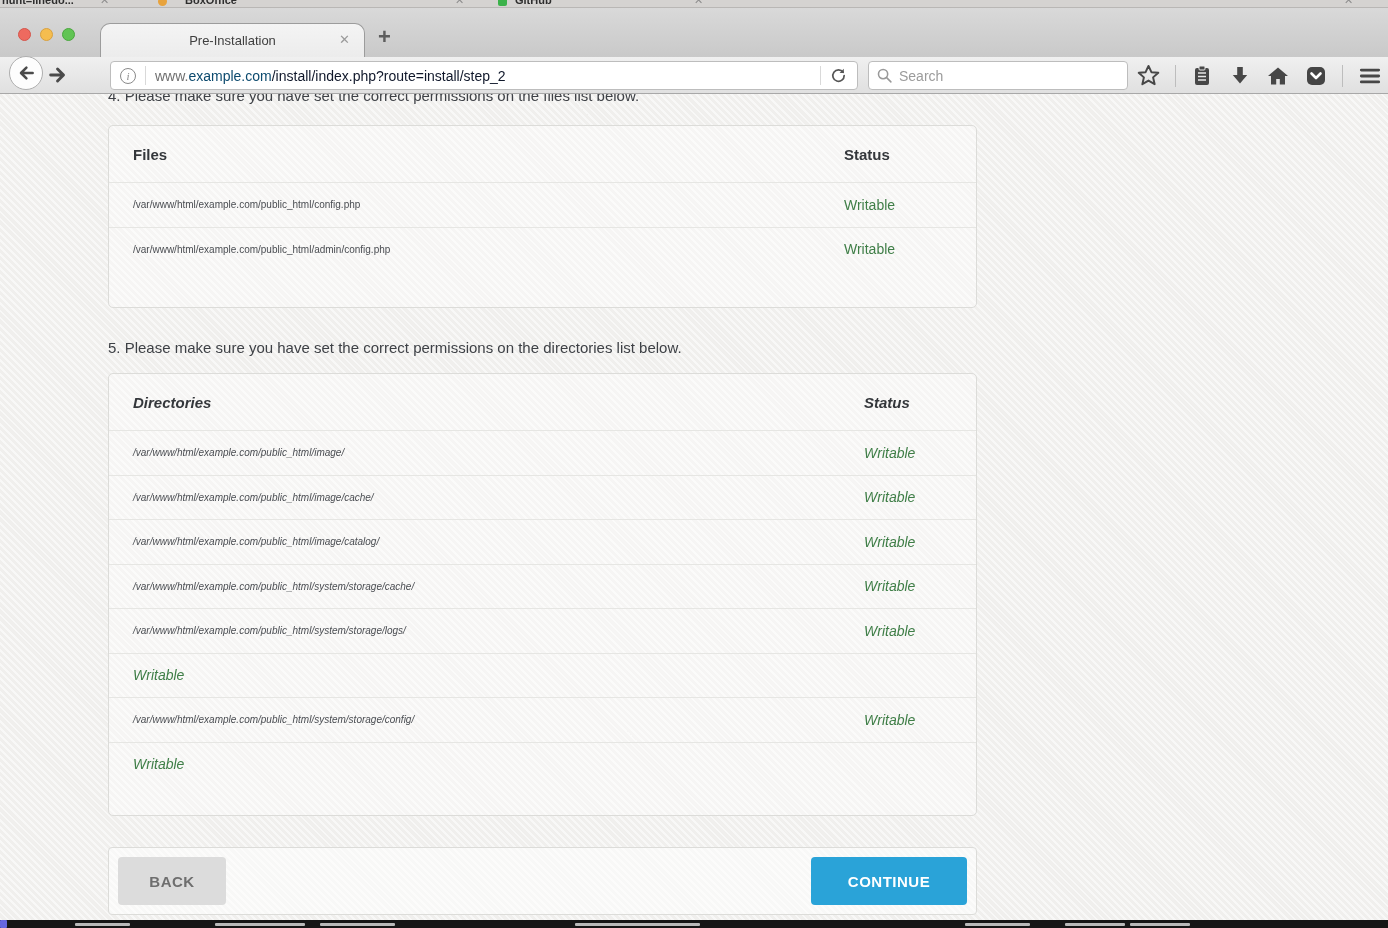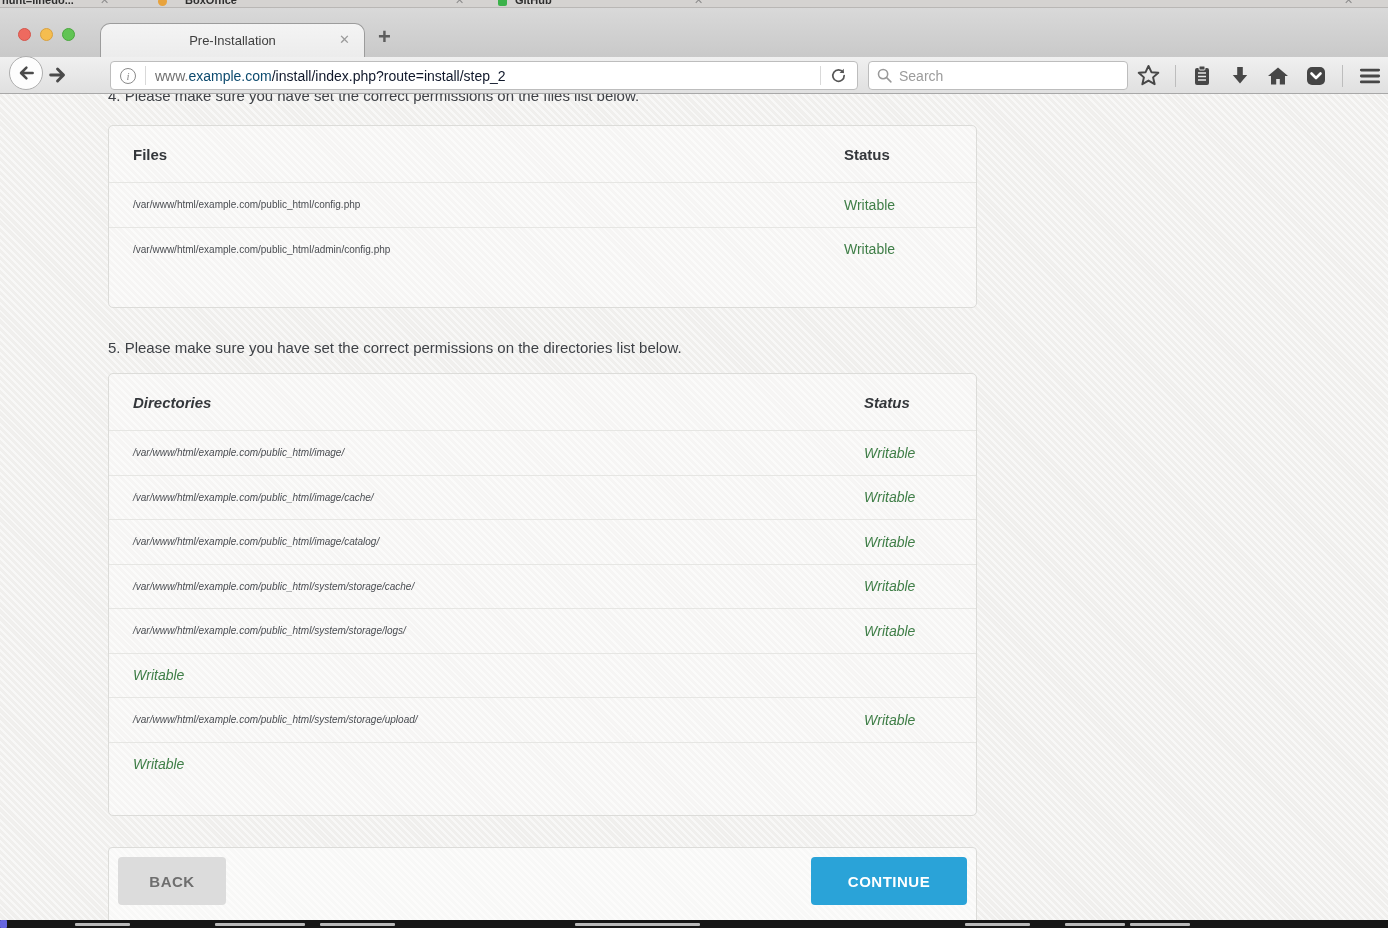--- a/index.html
+++ b/index.html
@@ -58,21 +58,21 @@
   .trow { display:flex; align-items:center; padding:0 24px; height:44.5px; border-top:1px solid #e6e6e3; }
   .thead { height:56px; border-top:none; }
   .thead .tcell { font-weight:bold; font-size:15px; color:#34373b; }
   .tcell-path { flex:1; font-size:10px; color:#4a4d52; }
   .tcell-status { flex:none; width:108px; font-size:14px; }
   .dirs .tcell-status { width:88px; }
   .status-ok { color:#3f7e47; }
   .panel.files .panel-pad { height:36px; }
   .panel.dirs .panel-pad { height:29px; }
 
-  .btn-bar { position:relative; margin-top:31px; height:80px; background:rgba(255,255,255,.55); border:1px solid #dcdcd9; border-radius:4px; }
+  .btn-bar { position:relative; margin-top:31px; height:68px; background:rgba(255,255,255,.55); border:1px solid #dcdcd9; border-radius:4px; }
   .btn { position:absolute; top:9px; height:48px; border:none; border-radius:4px; font-size:15px; font-weight:bold; letter-spacing:.5px; font-family:inherit; cursor:pointer; }
   .btn-back { left:9px; width:108px; background:#dcdcdc; color:#6e6e6e; }
   .btn-continue { right:9px; width:156px; background:#2aa3d8; color:#fff; }
 
   
   .bottom-strip { position:absolute; left:0; bottom:0; width:1388px; height:8px; background:#161616; overflow:hidden; }
   .bfrag { position:absolute; top:3px; height:3px; background:#b9b9b9; border-radius:1px; }
   .bfrag.blue { left:0; top:0; width:7px; height:8px; background:#6666e0; }
 
   svg { display:block; }
@@ -232,21 +232,21 @@
           <span class="tcell-status status-ok">Writable</span>
         </div>
         <div class="trow">
           <span class="tcell-path">/var/www/html/example.com/public_html/system/storage/logs/</span>
           <span class="tcell-status status-ok">Writable</span>
         </div>
         <div class="trow">
           <span class="tcell-status status-ok">Writable</span>
         </div>
         <div class="trow">
-          <span class="tcell-path">/var/www/html/example.com/public_html/system/storage/upload/</span>
+          <span class="tcell-path">/var/www/html/example.com/public_html/system/storage/config/</span>
           <span class="tcell-status status-ok">Writable</span>
         </div>
         <div class="trow">
           <span class="tcell-status status-ok">Writable</span>
         </div>
         <div class="panel-pad"></div>
       </div>
 
       <div class="btn-bar">
         <button class="btn btn-back">BACK</button>

